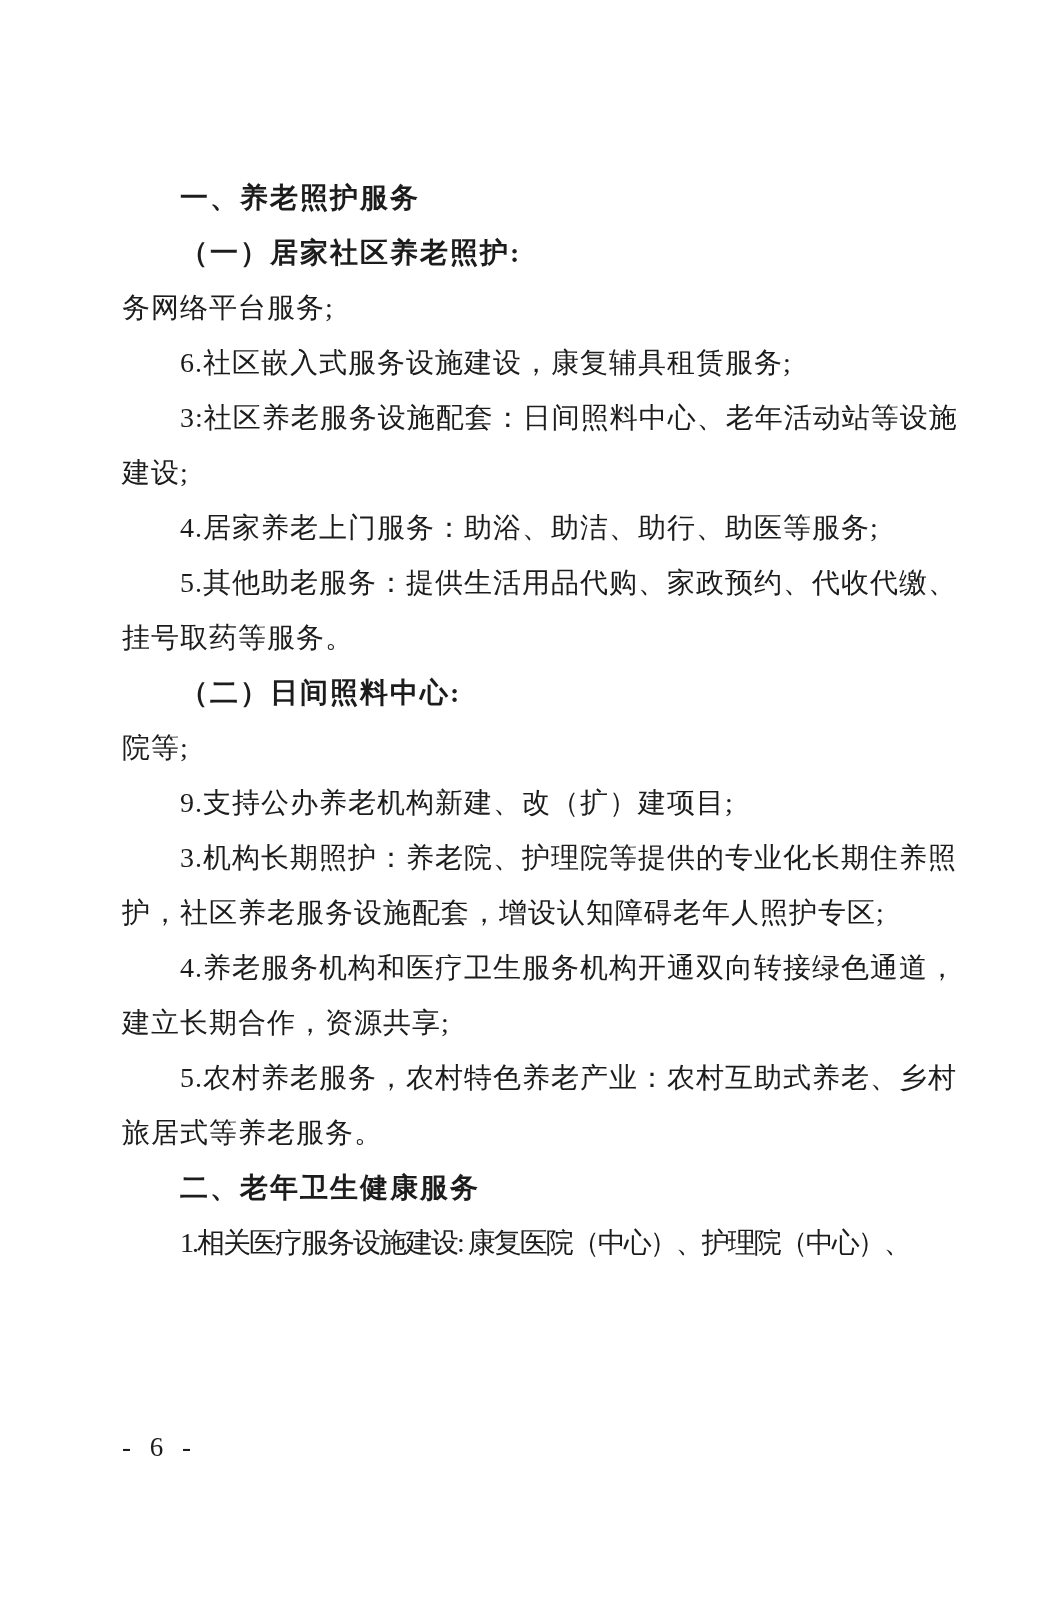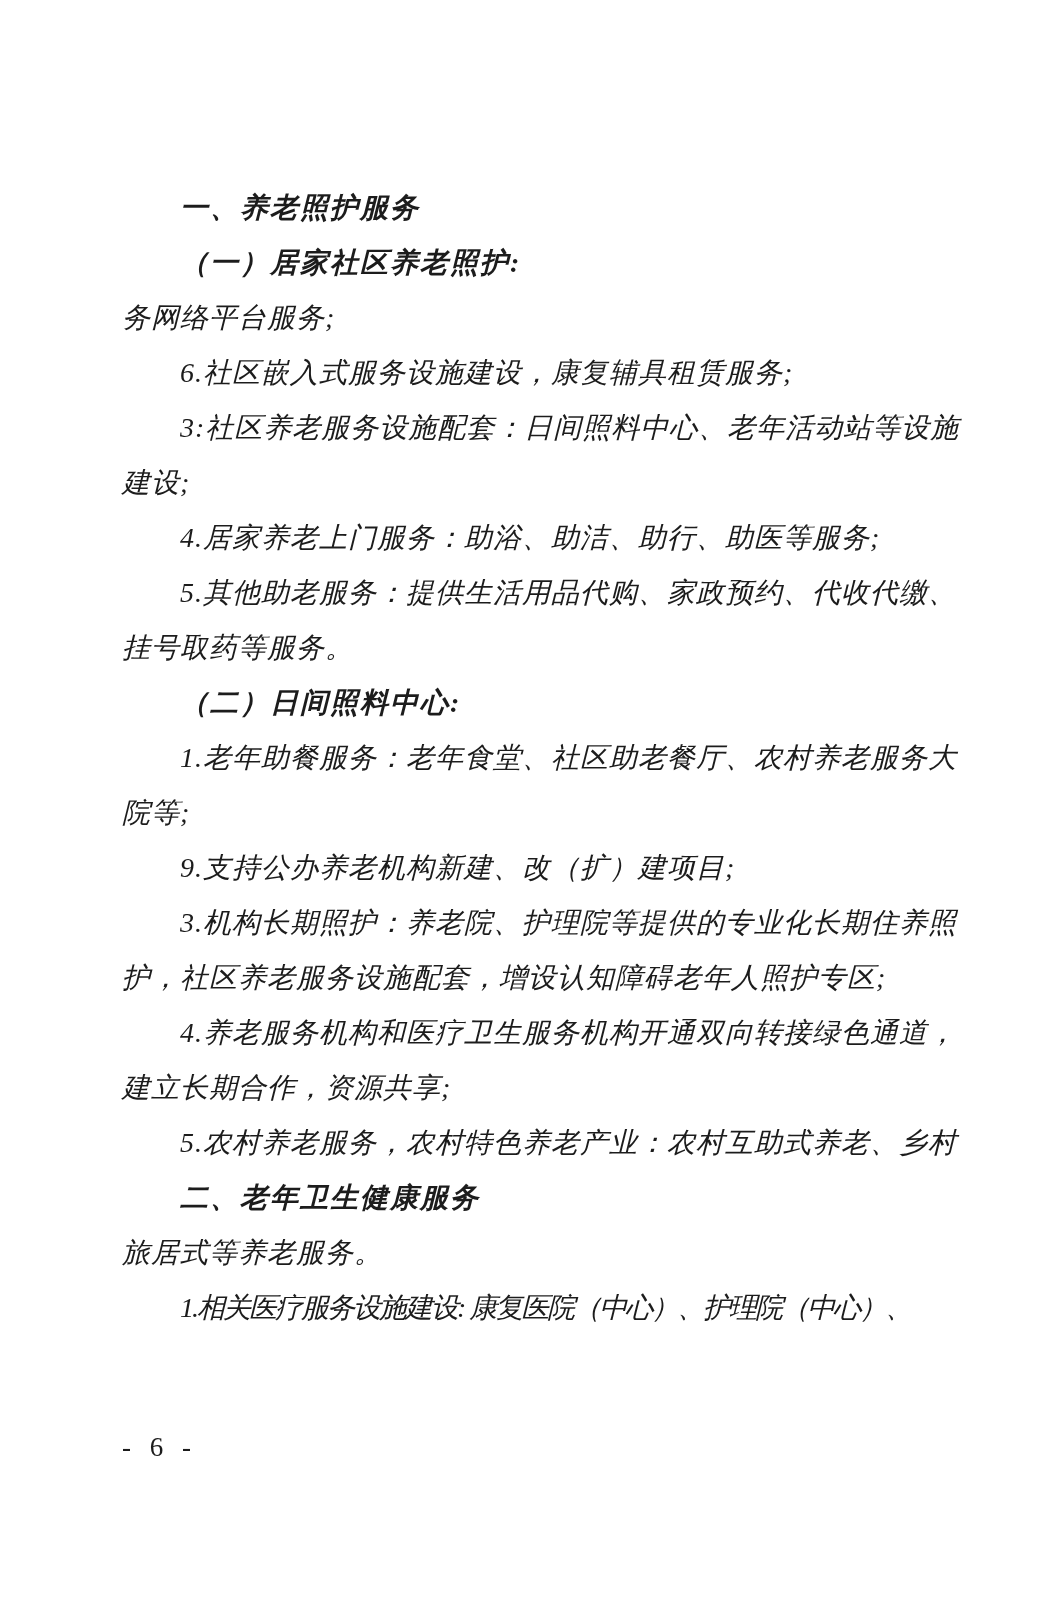--- a/index.html
+++ b/index.html
@@ -13,23 +13,22 @@
     height: 1600px;
     margin: 0 auto;
     background: #ffffff;
     color: #1c1c1c;
     font-family: "Liberation Serif", "DejaVu Serif", serif;
     overflow: hidden;
   }
   .content {
     position: absolute;
     left: 122px;
-    top: 180px;
+    top: 170px;
     width: 816px;
-    font-style: italic;
   }
   .line {
     display: block;
     height: 55px;
     line-height: 55px;
     font-size: 28px;
     letter-spacing: 1px;
     white-space: nowrap;
     color: #1c1c1c;
   }
@@ -61,26 +60,25 @@
     <div class="line heading indent">一、养老照护服务</div>
     <div class="line heading indent">（一）居家社区养老照护:</div>
     <div class="line">务网络平台服务;</div>
     <div class="line indent">6.社区嵌入式服务设施建设，康复辅具租赁服务;</div>
     <div class="line indent">3:社区养老服务设施配套：日间照料中心、老年活动站等设施</div>
     <div class="line">建设;</div>
     <div class="line indent">4.居家养老上门服务：助浴、助洁、助行、助医等服务;</div>
     <div class="line indent">5.其他助老服务：提供生活用品代购、家政预约、代收代缴、</div>
     <div class="line">挂号取药等服务。</div>
     <div class="line heading indent">（二）日间照料中心:</div>
-    <div class="line indent">1.老年助餐服务：老年食堂、社区助老餐厅、农村养老服务大</div>
     <div class="line">院等;</div>
     <div class="line indent">9.支持公办养老机构新建、改（扩）建项目;</div>
     <div class="line indent">3.机构长期照护：养老院、护理院等提供的专业化长期住养照</div>
     <div class="line">护，社区养老服务设施配套，增设认知障碍老年人照护专区;</div>
     <div class="line indent">4.养老服务机构和医疗卫生服务机构开通双向转接绿色通道，</div>
     <div class="line">建立长期合作，资源共享;</div>
     <div class="line indent">5.农村养老服务，农村特色养老产业：农村互助式养老、乡村</div>
+    <div class="line">旅居式等养老服务。</div>
     <div class="line heading indent">二、老年卫生健康服务</div>
-    <div class="line">旅居式等养老服务。</div>
     <div class="line indent tight">1.相关医疗服务设施建设: 康复医院（中心）、护理院（中心）、</div>
   </div>
   <div class="page-number">- 6 -</div>
 </div>
 
 </body></html>

